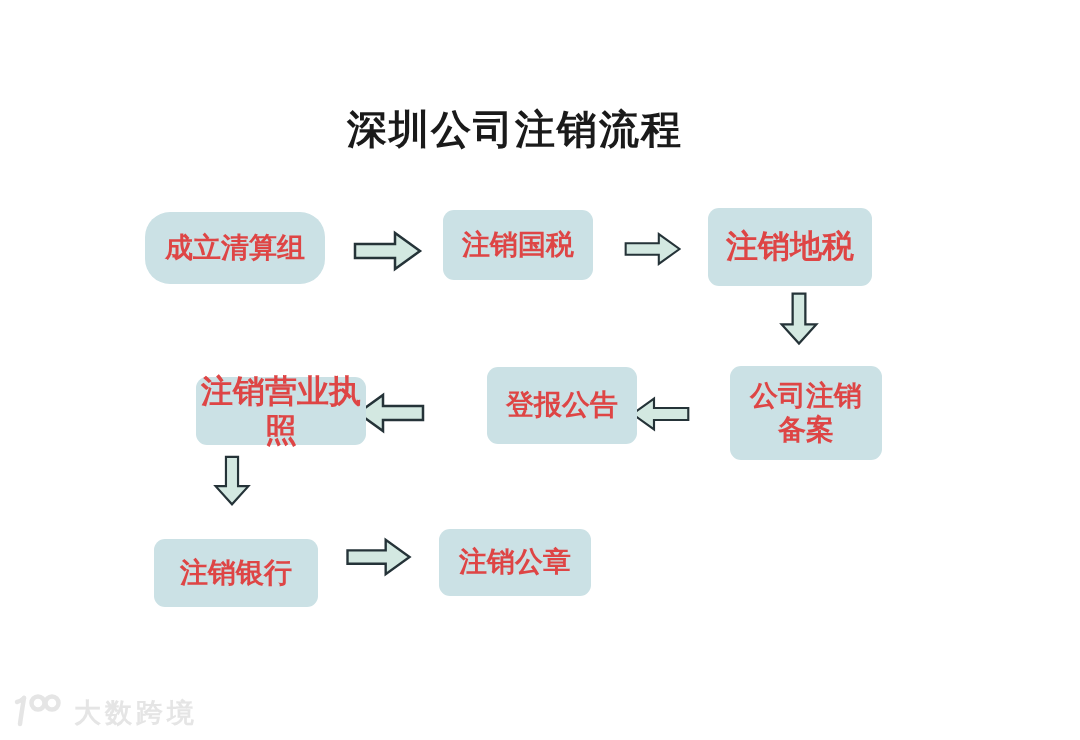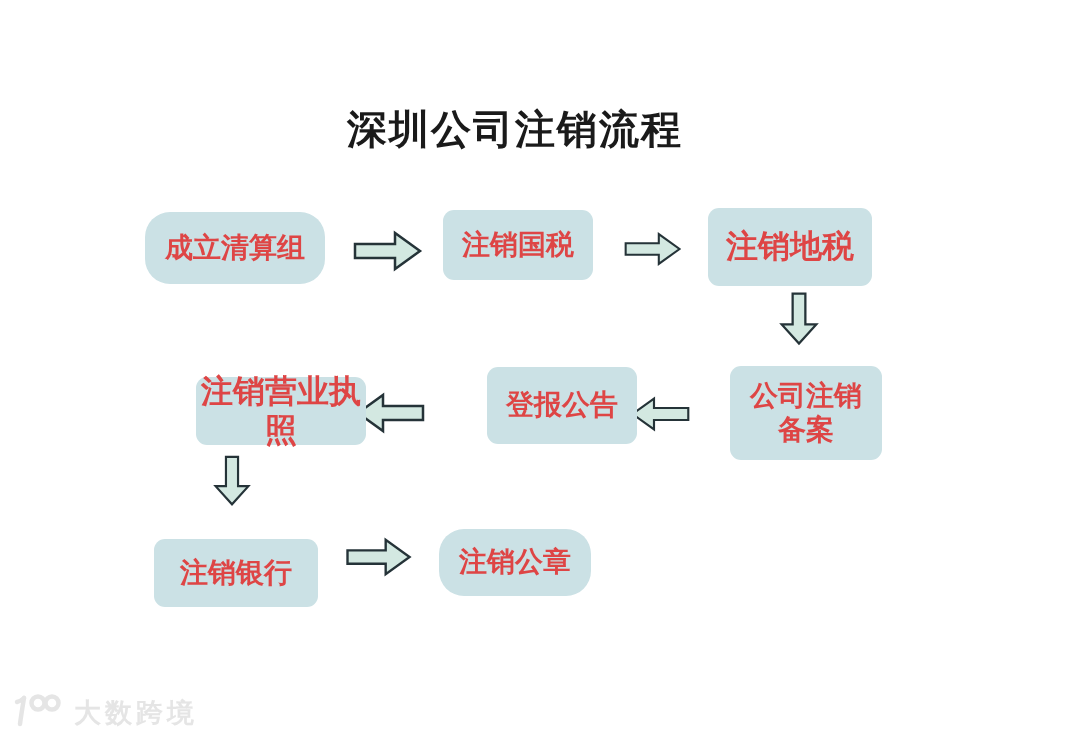--- a/index.html
+++ b/index.html
@@ -44,21 +44,21 @@
   
   .b1 { left: 145px; top: 212px; width: 180px; height: 72px; font-size: 28px; border-radius: 25px; }
   .b2 { left: 443px; top: 210px; width: 150px; height: 70px; font-size: 28px; }
   .b3 { left: 708px; top: 208px; width: 164px; height: 78px; font-size: 32px; }
   
   .b4 { left: 730px; top: 366px; width: 152px; height: 94px; font-size: 28px; }
   .b5 { left: 442px; top: 367px; width: 150px; height: 77px; font-size: 28px; margin-left: 45px; }
   .b6 { left: 152px; top: 377px; width: 170px; height: 68px; font-size: 32px; margin-left: 44px; }
   
   .b7 { left: 154px; top: 531px; width: 164px; height: 68px; font-size: 28px; margin-top: 8px; }
-  .b8 { left: 439px; top: 529px; width: 152px; height: 67px; font-size: 28px; border-radius: 25px; }
+  .b8 { left: 439px; top: 529px; width: 152px; height: 67px; font-size: 28px; }
 
   .arrow { position: absolute; }
   .arrow polygon {
     fill: var(--arrow_fill, #d3e8e1);
     stroke: var(--arrow_stroke, #253338);
     stroke-width: 2.5;
     stroke-linejoin: miter;
   }
   .a1 { left: 353px; top: 229px; }
   .a2 { left: 624px; top: 230px; }

